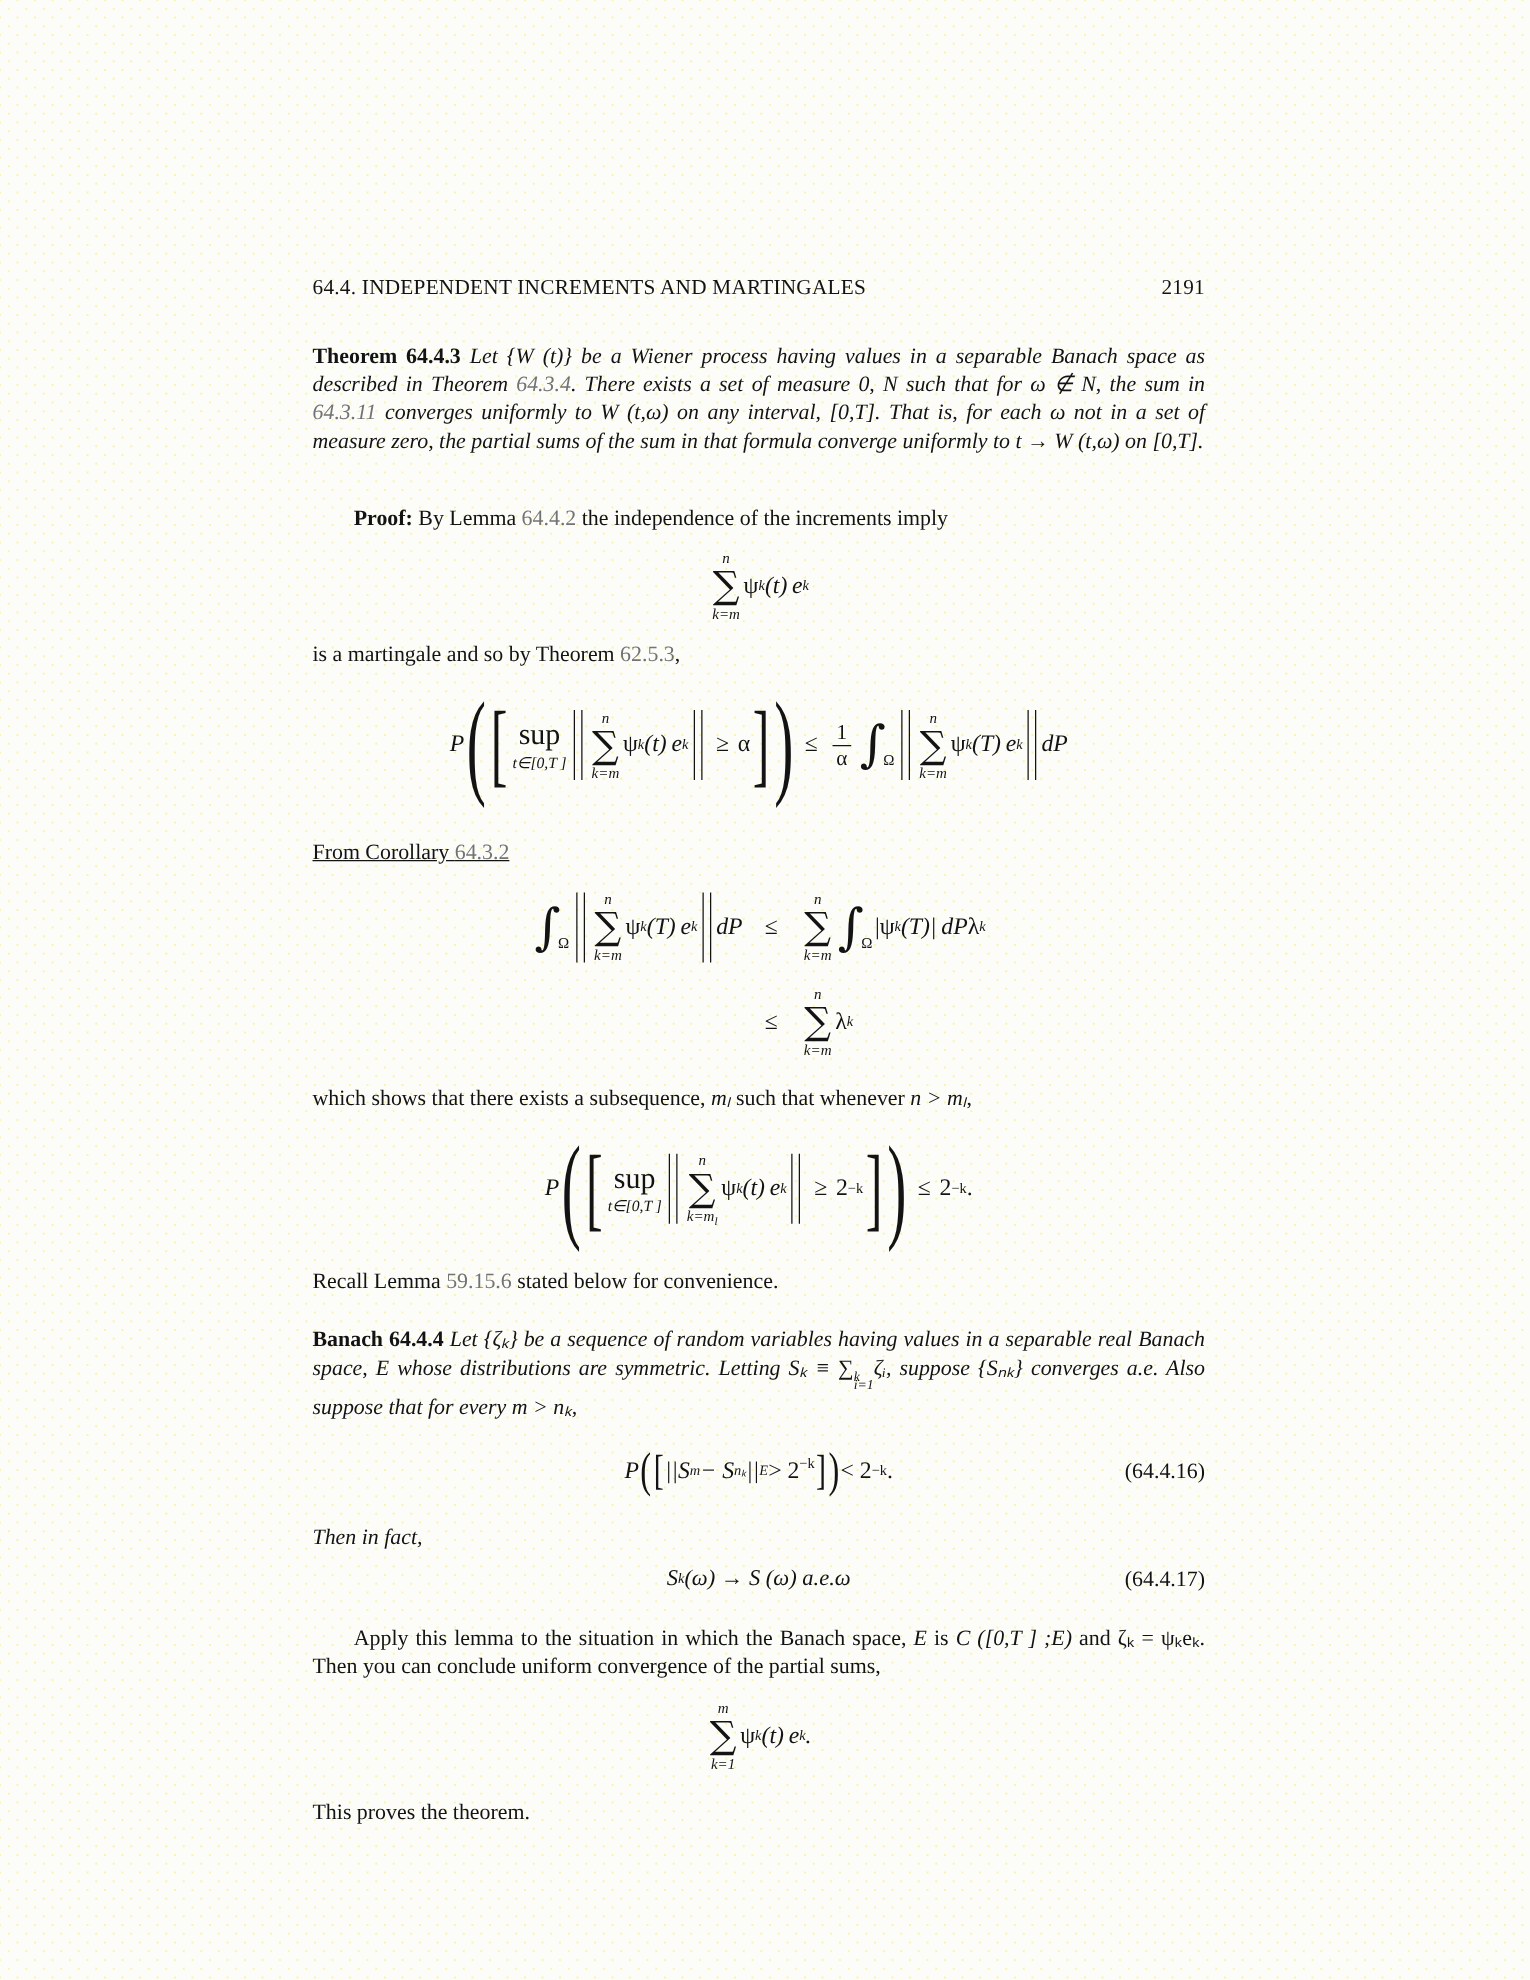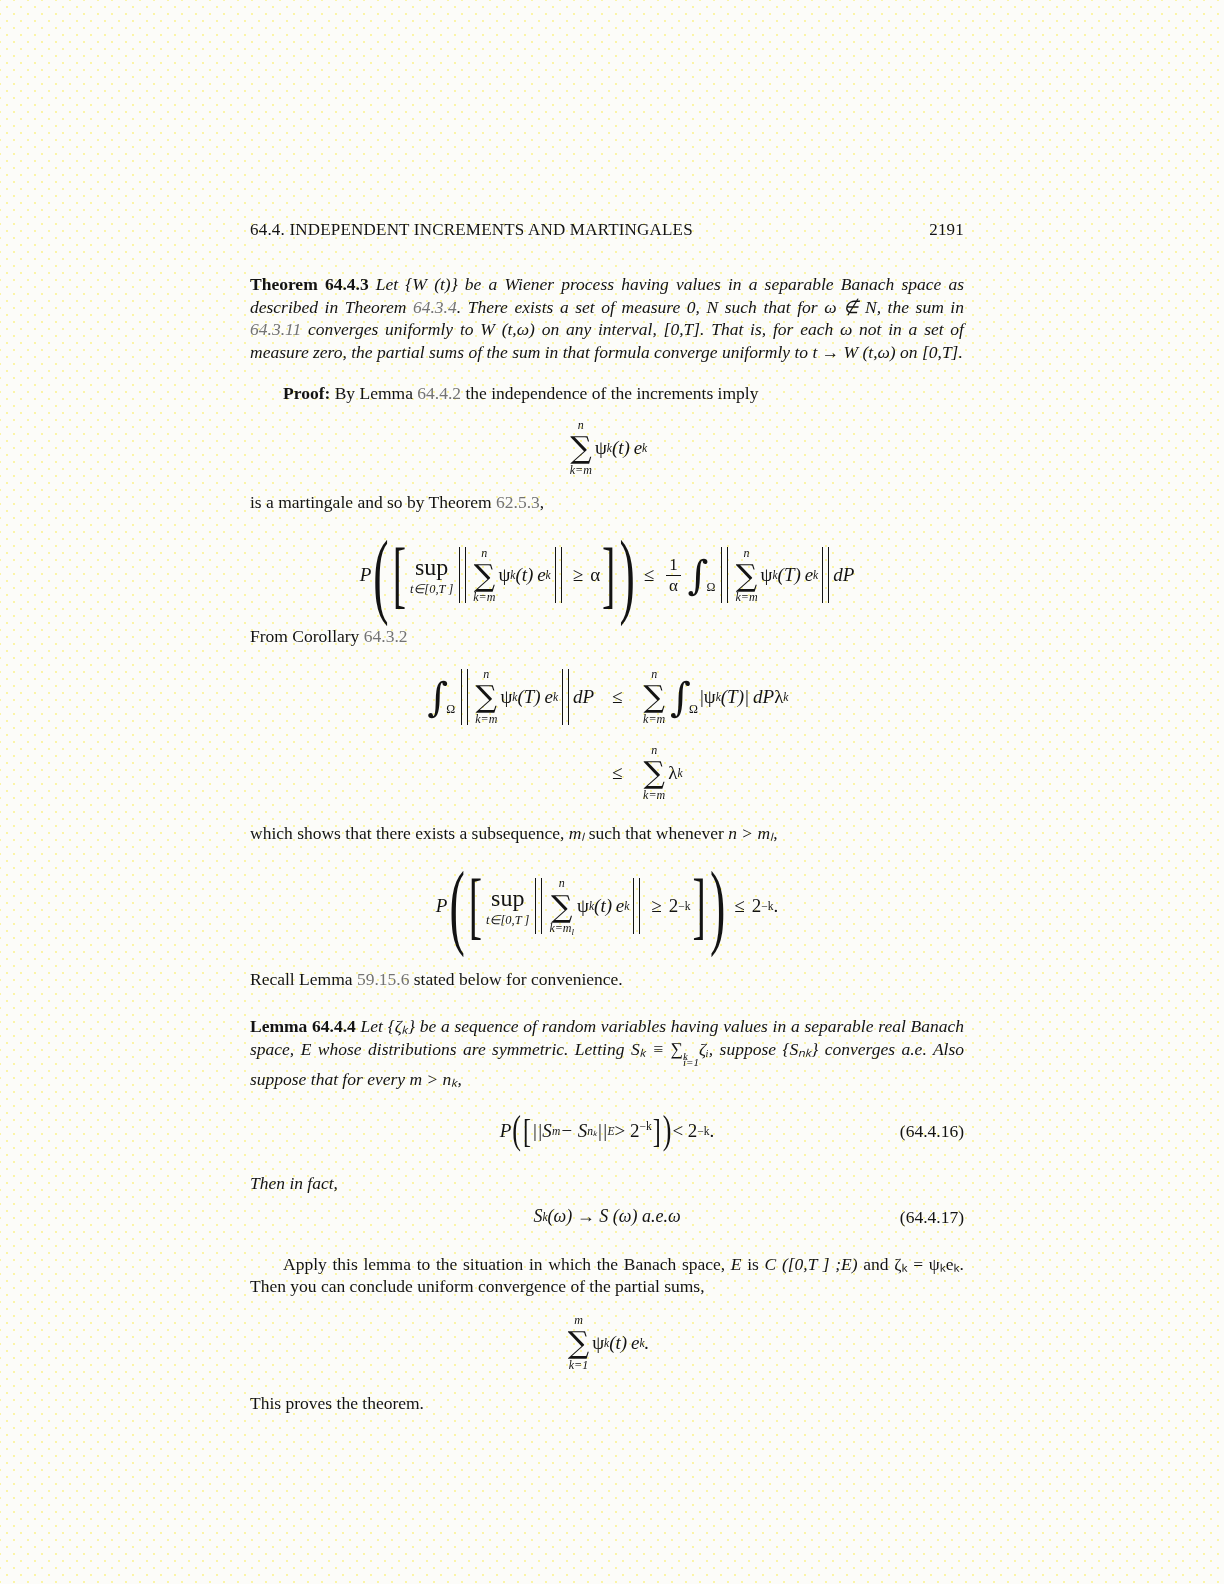--- a/index.html
+++ b/index.html
@@ -59,21 +59,21 @@
 
 <div class="content">
 
   <div class="hdr">
     <span>64.4.  INDEPENDENT INCREMENTS AND MARTINGALES</span>
     <span>2191</span>
   </div>
 
   <p style="margin-top:33px;"><span class="bold">Theorem 64.4.3</span><span class="it">  Let {W (t)} be a Wiener process having values in a separable Banach space as described in Theorem </span><a class="ref it">64.3.4</a><span class="it">.  There exists a set of measure 0, N such that for ω ∉ N, the sum in </span><a class="ref it">64.3.11</a><span class="it"> converges uniformly to W (t,ω) on any interval, [0,T]. That is, for each ω not in a set of measure zero, the partial sums of the sum in that formula converge uniformly to t → W (t,ω) on [0,T].</span></p>
 
-  <p style="margin-top:19px;text-indent:33px;"><span class="bold">Proof:</span><span> By Lemma </span><a class="ref">64.4.2</a><span> the independence of the increments imply</span></p>
+  <p style="margin-top:40px;text-indent:33px;"><span class="bold">Proof:</span><span> By Lemma </span><a class="ref">64.4.2</a><span> the independence of the increments imply</span></p>
 
   <div class="dmath" style="margin-top:14px;">
     <span class="sumstk">
       <span class="lim">n</span>
       <span class="sg">∑</span>
       <span class="lim">k=m</span>
     </span>
     <span class="mrow"><span class="gk">ψ</span><sub>k</sub><span>(t)</span> <span>e</span><sub>k</sub></span>
   </div>
 
@@ -112,21 +112,21 @@
     <span class="sumstk">
       <span class="lim">n</span>
       <span class="sg">∑</span>
       <span class="lim">k=m</span>
     </span>
     <span class="mrow"><span class="gk">ψ</span><sub>k</sub><span>(T)</span> <span>e</span><sub>k</sub></span>
     <span class="dbar h56"></span>
     <span>dP</span>
   </div>
 
-  <p style="margin-top:4px;"><span>From Corollary </span><a class="ref">64.3.2</a></p>
+  <p style="margin-top:28px;text-decoration:underline;"><span>From Corollary </span><a class="ref">64.3.2</a></p>
 
   <div class="dmath" style="margin-top:20px;">
     <div class="f3grid">
       <div class="c1">
         <span class="intw">
             <span class="intg">∫</span>
             <span class="intsub">Ω</span>
           </span>
         <span class="dbar h56"></span>
         <span class="sumstk">
@@ -195,21 +195,21 @@
     <span class="rel">≤</span>
     <span class="mrow rm">
         <span>2</span>
         <sup>−k</sup>
         <span>.</span>
       </span>
   </div>
 
   <p style="margin-top:16px;"><span>Recall Lemma </span><a class="ref">59.15.6</a><span> stated below for convenience.</span></p>
 
-  <p style="margin-top:24px;"><span class="bold">Lemma 64.4.4</span><span class="it">  Let {ζₖ} be a sequence of random variables having values in a separable real Banach space, E whose distributions are symmetric.  Letting Sₖ ≡ ∑</span><span class="ssr">
+  <p style="margin-top:24px;"><span class="bold">Banach 64.4.4</span><span class="it">  Let {ζₖ} be a sequence of random variables having values in a separable real Banach space, E whose distributions are symmetric.  Letting Sₖ ≡ ∑</span><span class="ssr">
         <sup style="font-size:11px;">k</sup>
         <span>i=1</span>
       </span><span class="it">ζᵢ, suppose {Sₙₖ} converges a.e. Also suppose that for every m &gt; nₖ,</span></p>
 
   <div class="dmath eqrow" style="margin-top:18px;height:46px;">
     <span>P</span>
     <span class="bp p44">(</span>
     <span class="bp b38">[</span>
     <span class="mrow">
         <span>||S</span>

